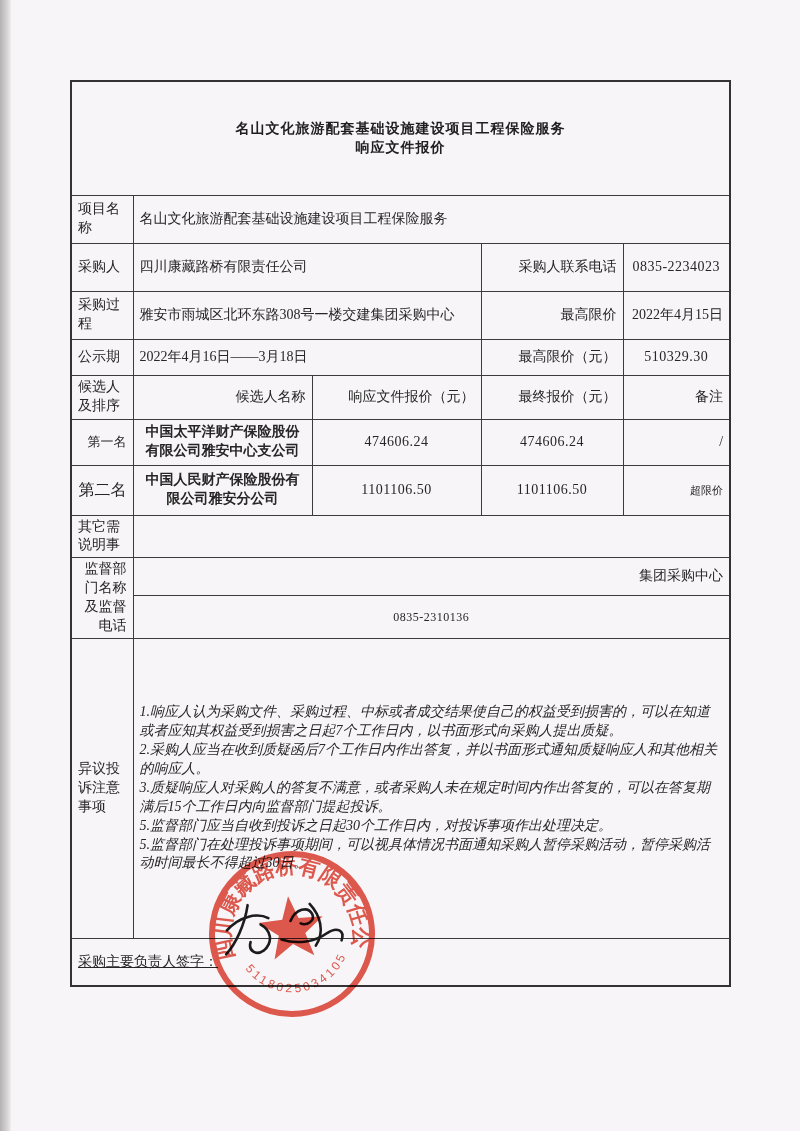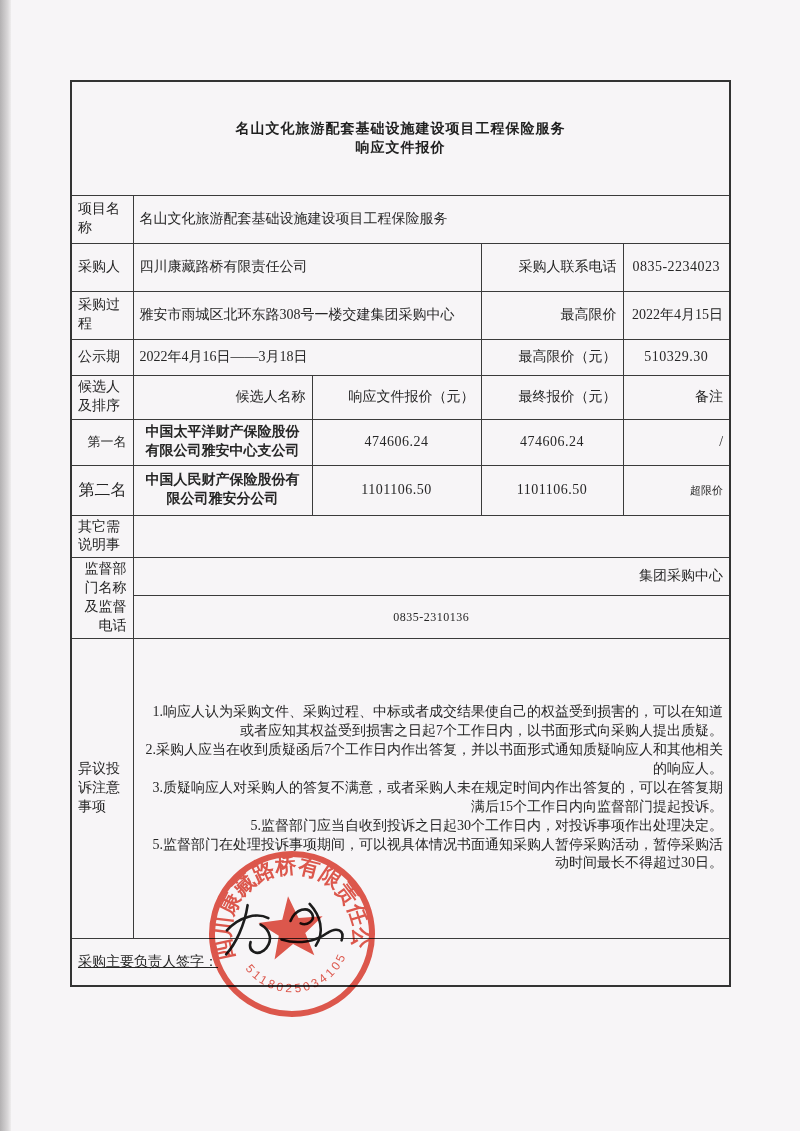--- a/index.html
+++ b/index.html
@@ -33,21 +33,21 @@
     border-bottom:1px solid #3b3b3b;
     text-align:center; vertical-align:middle;
     font-family:"Liberation Sans","DejaVu Sans",sans-serif;
     font-weight:bold; font-size:19px; line-height:31px;
     letter-spacing:1px; color:#1f1f1f;
   }
   .lbl { text-align:left; padding:2px 5px; }
   .ctr { text-align:right; }
   .name-cell { font-size:12px; text-align:center; line-height:1.5;font-weight:bold; }
   .num { font-size:13px; text-align:center; letter-spacing:0.5px; }
-  .obj-cell { font-size:13.5px; line-height:25px; padding:10px 9px; text-align:right; }
+  .obj-cell { font-size:13.5px; line-height:25px; padding:10px 9px; text-align:left;font-style:italic; }
   .sign-cell { font-size:15px; padding-left:8px;text-decoration:underline; }
   .rh-title  { height:114px; }
   .rh-48 { height:48px; } .rh-36 { height:36px; } .rh-44 { height:44px; }
   .rh-46 { height:46px; } .rh-50 { height:50px; } .rh-35 { height:35px;border-radius:6px; }
   .rh-37 { height:37px; } .rh-42 { height:42px; } .rh-300 { height:300px; }
   
   .signature {
     position:absolute; left:215px; top:893px; width:150px; height:75px;
     z-index:3; transform:rotate(-3deg);
   }

